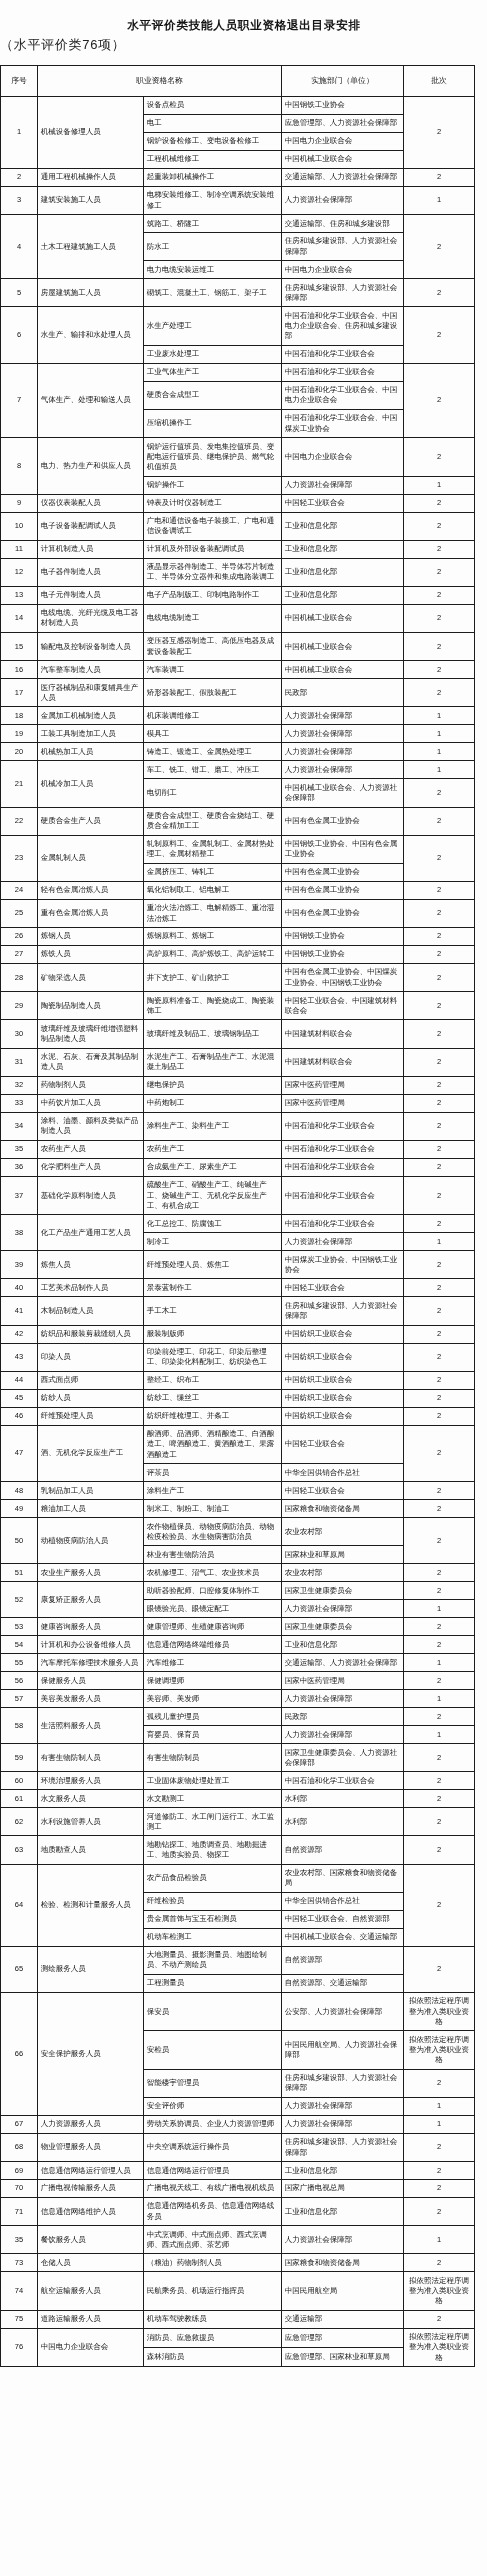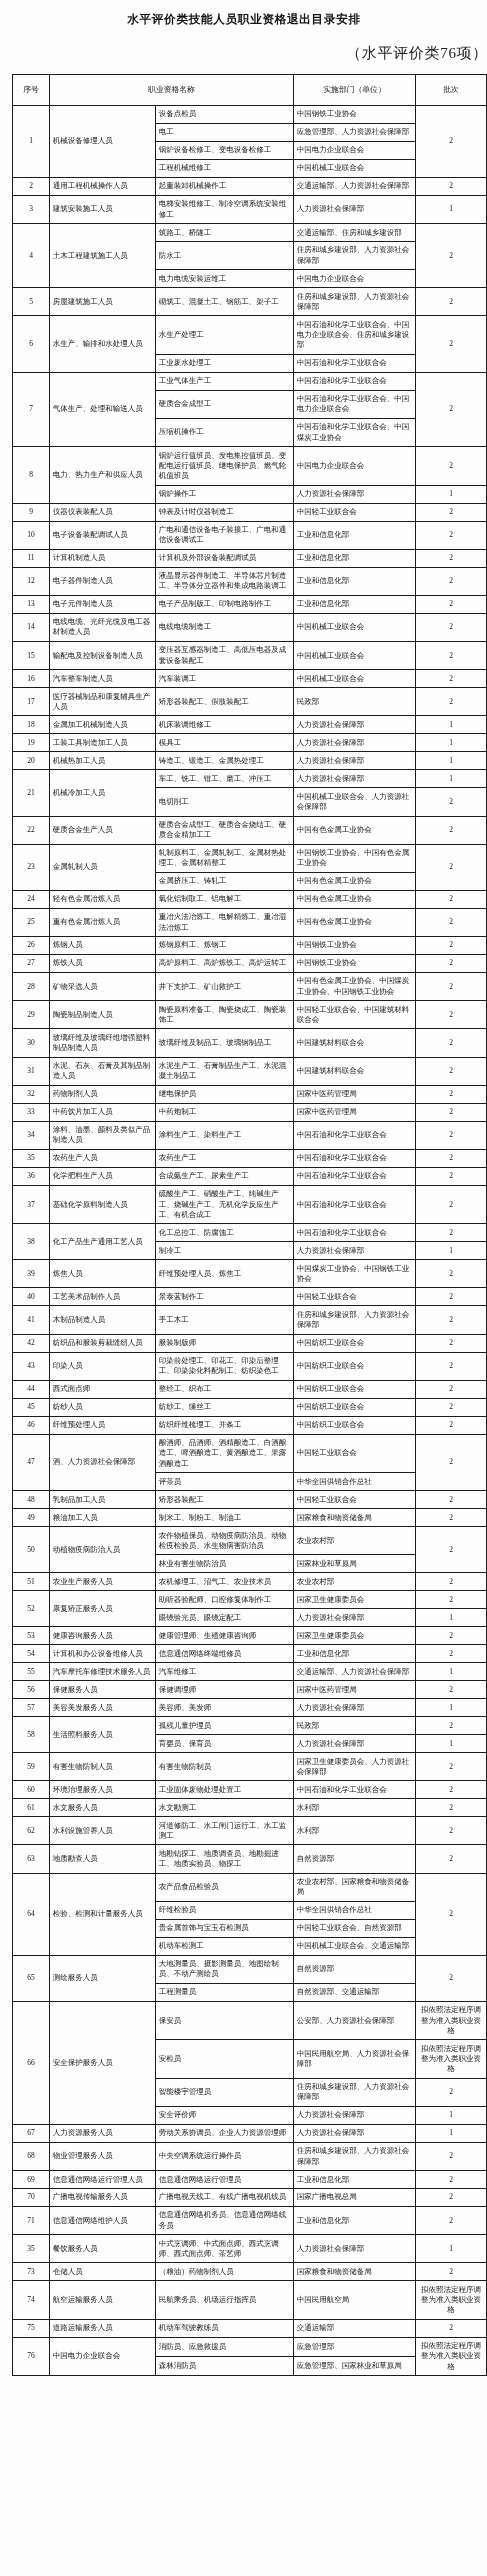--- a/index.html
+++ b/index.html
@@ -2,32 +2,32 @@
 <html style="font-size:11px"><head>
 <meta charset="utf-8">
 <style>
   * { margin:0; padding:0; box-sizing:border-box; }
   html,body { background:#fdfdfd; }
   body {
     width:488px; min-height:2576px; margin:0 auto;
     font-family:"Liberation Sans","DejaVu Sans",sans-serif;
     color:#111;
   }
-  .doc { padding-top:12px;font-family:Liberation Serif, serif; }
+  .doc { padding-top:18px; }
   .title {
     text-align:center; font-size:11.6px; font-weight:bold;
     letter-spacing:0.7px; color:#141414;
   }
   .subtitle {
-    text-align:right; font-size:15px; font-weight:normal;
-    margin-top:17px; color:#222; letter-spacing:0.7px;
+    text-align:left; font-size:13px; font-weight:normal;
+    margin-top:3px; color:#222; letter-spacing:0.7px;
   }
   table.qual {
     border-collapse:collapse; table-layout:fixed;
-    width:474px; margin:11px 0 0 12px;
+    width:474px; margin:11px 0 0 0;
     font-size:7.5px; line-height:10.2px; color:#141414;
   }
   table.qual th, table.qual td {
     border:0.7px solid #1c1c1c; vertical-align:middle;
     padding:3.4px 2.7px; word-break:break-all; overflow-wrap:anywhere;
   }
   table.qual th {
     font-weight:normal; text-align:center; height:31px; font-size:7.8px;
   }
   td.c { text-align:center; }
@@ -430,33 +430,33 @@
         </tr>
         <tr>
           <td class="c">46</td>
           <td class="l">纤维预处理人员</td>
           <td class="l">纺织纤维梳理工、并条工</td>
           <td class="l">中国纺织工业联合会</td>
           <td class="c">2</td>
         </tr>
         <tr>
           <td rowspan="2" class="c">47</td>
-          <td rowspan="2" class="l">酒、人力资源社会保障部</td>
+          <td rowspan="2" class="l">酒、无机化学反应生产工</td>
           <td class="l">酿酒师、品酒师、酒精酿造工、白酒酿造工、啤酒酿造工、黄酒酿造工、果露酒酿造工</td>
           <td class="l">中国轻工业联合会</td>
           <td rowspan="2" class="c">2</td>
         </tr>
         <tr>
           <td class="l">评茶员</td>
           <td class="l">中华全国供销合作总社</td>
         </tr>
         <tr>
           <td class="c">48</td>
           <td class="l">乳制品加工人员</td>
-          <td class="l">矫形器装配工</td>
+          <td class="l">涂料生产工</td>
           <td class="l">中国轻工业联合会</td>
           <td class="c">2</td>
         </tr>
         <tr>
           <td class="c">49</td>
           <td class="l">粮油加工人员</td>
           <td class="l">制米工、制粉工、制油工</td>
           <td class="l">国家粮食和物资储备局</td>
           <td class="c">2</td>
         </tr>

